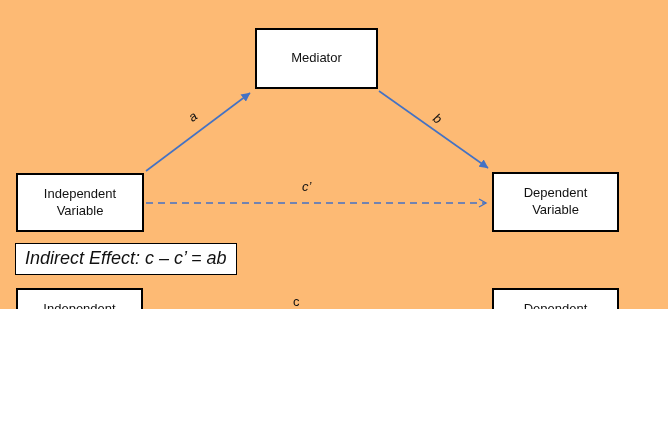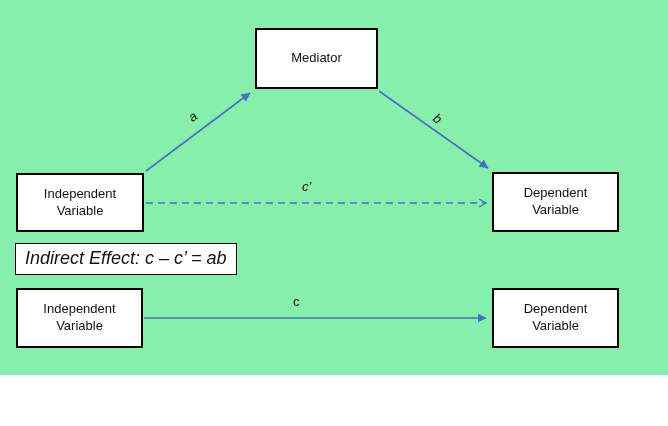--- a/index.html
+++ b/index.html
@@ -1,22 +1,22 @@
 <!DOCTYPE html>
 <html style="--arrow: #4472C4; --ink: #000000;"><head>
 <meta charset="utf-8">
 <style>
   :root { --arrow: #4472C4; --ink: #000000; }
   * { margin: 0; padding: 0; box-sizing: border-box; }
   body { background: #ffffff; }
   .canvas {
     position: relative;
     width: 668px;
-    height: 375px;
-    background: #86efac;
+    height: 309px;
+    background: #fdba74;
     font-family: "Liberation Sans", sans-serif;
     overflow: hidden;
   }
   svg.arrow-layer {
     position: absolute;
     left: 0; top: 0;
     width: 668px; height: 426px;
   }
   .arrow-line { stroke: var(--arrow); stroke-width: 1.6; fill: none; }
   .arrow-line.dashed { stroke-dasharray: 7 5; stroke-width: 1.4; }

